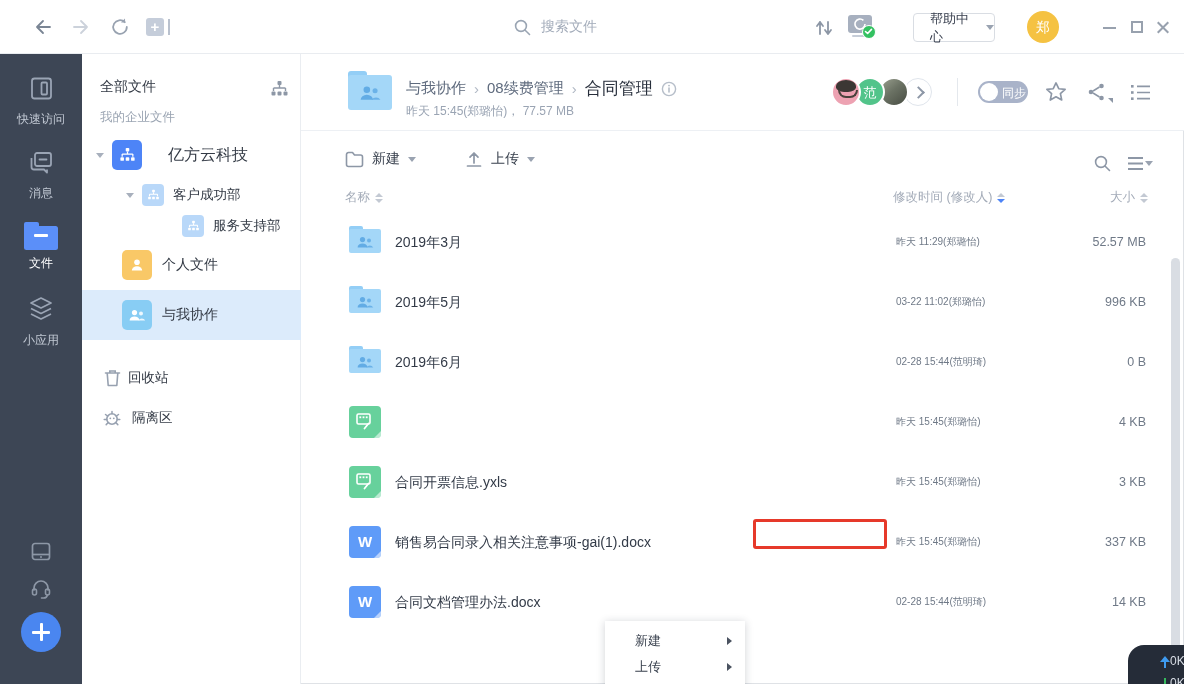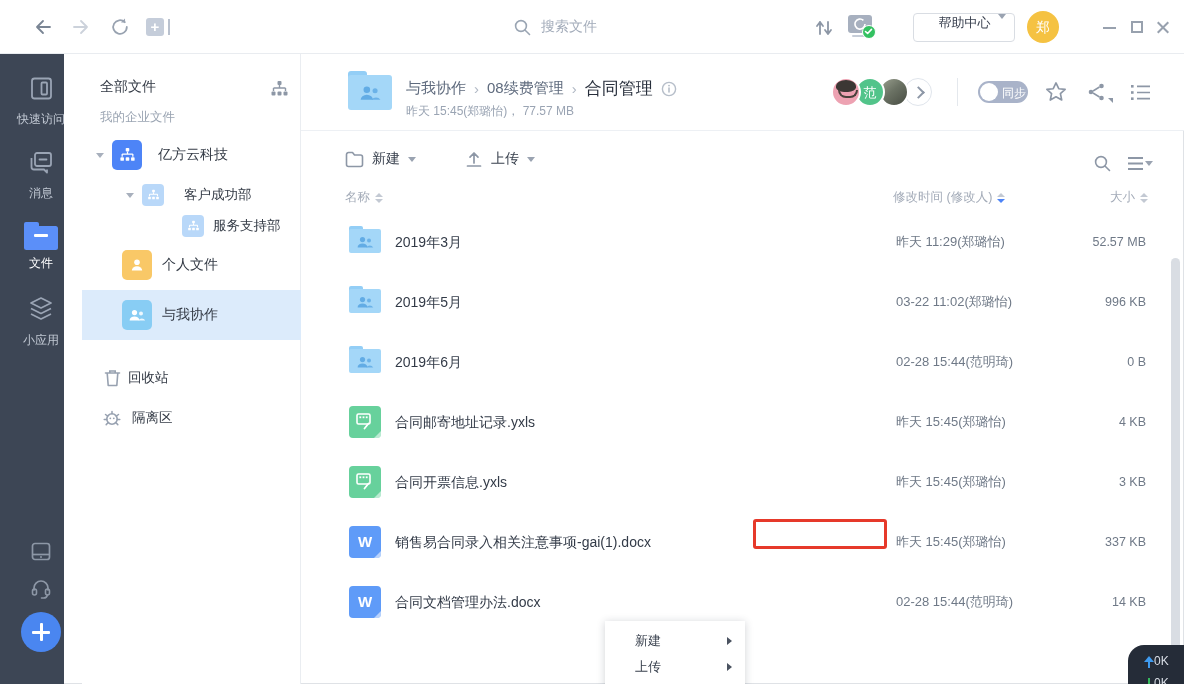--- a/index.html
+++ b/index.html
@@ -10,35 +10,35 @@
 
   
   .topbar { position:absolute; left:0; top:0; width:1184px; height:54px; background:#fff;
             border-bottom:1px solid #e9ecf0; z-index:6; }
   .tb-ic { position:absolute; top:17px; width:20px; height:20px; }
   .newtab { position:absolute; left:146px; top:18px; width:18px; height:18px; background:#c5cdda;
             border-radius:3px; color:#fff; font-size:15px; line-height:17px; text-align:center; font-weight:bold; }
   .caret-line { position:absolute; left:168px; top:19px; width:2px; height:16px; background:#b9c1ce; }
   .tb-search { position:absolute; left:514px; top:18px; display:flex; align-items:center; gap:10px; }
   .tb-search span { font-size:14px; color:#a3acba; }
-  .help-btn { position:absolute; left:913px; top:13px; width:102px; height:29px; border:1px solid #d9dde3;
-              border-radius:4px; display:flex; align-items:flex-start; justify-content:center; gap:7px; background:#fff;padding-left:16px; }
+  .help-btn { position:absolute; left:913px; top:13px; width:82px; height:29px; border:1px solid #d9dde3;
+              border-radius:4px; display:flex; align-items:center; justify-content:center; gap:7px; background:#fff;padding-left:16px; }
   .help-btn span { font-size:13px; color:#3a4150; }
   .tri-down { width:0; height:0; border-left:4px solid transparent; border-right:4px solid transparent;
               border-top:5px solid #9aa3b1; }
   .avatar-me { position:absolute; left:1027px; top:11px; width:32px; height:32px; border-radius:50%;
                background:#f5c242; color:#fff; font-size:14px; text-align:center; line-height:32px; }
   .win-min { position:absolute; left:1103px; top:27px; width:13px; height:2px; background:#98a1ae; }
   .win-max { position:absolute; left:1131px; top:21px; width:12px; height:12px; border:2px solid #98a1ae; }
   .win-close { position:absolute; left:1156px; top:20px; width:14px; height:14px; }
   .win-close:before, .win-close:after { content:""; position:absolute; left:6px; top:0; width:2px; height:15px; background:#98a1ae; }
   .win-close:before { transform:rotate(45deg); } .win-close:after { transform:rotate(-45deg); }
 
   
-  .rail { position:absolute; left:0; top:54px; width:64px; height:630px; background:#3d4655; z-index:4; }
+  .rail { position:absolute; left:0; top:54px; width:82px; height:630px; background:#3d4655; z-index:4; }
   .rail-item { position:absolute; left:0; width:82px; text-align:center; }
   .rail-item .lbl { display:block; margin-top:5px; font-size:12px; color:#c2c9d4; }
   .rail-item.active .lbl { color:#ffffff; }
   .plus-btn { position:absolute; left:21px; top:558px; width:40px; height:40px; border-radius:50%;
               background:#4a86f0; }
   .plus-btn:before { content:""; position:absolute; left:11px; top:19px; width:18px; height:3px; background:#fff; border-radius:1px; }
   .plus-btn:after  { content:""; position:absolute; left:18.5px; top:11px; width:3px; height:18px; background:#fff; border-radius:1px; }
 
   
   .tree { position:absolute; left:82px; top:54px; width:219px; height:630px; background:#fff;
@@ -81,21 +81,21 @@
 
   
   .thead { position:absolute; top:189px; font-size:12.5px; color:#a3abb8; display:flex; align-items:center; gap:5px; z-index:1;}
   .sortg { display:inline-flex; flex-direction:column; gap:2px; }
   .sortg .su { width:0;height:0;border-left:4px solid transparent;border-right:4px solid transparent;border-bottom:4px solid #c3c9d3; }
   .sortg .sd { width:0;height:0;border-left:4px solid transparent;border-right:4px solid transparent;border-top:4px solid #c3c9d3; }
   .sortg .sd.on { border-top-color:#4d84f7; }
   .frow { position:absolute; left:304px; width:883px; height:60px; z-index:1; }
   .frow .fic { position:absolute; left:45px; top:14px; }
   .frow .fname { position:absolute; left:91px; top:0; line-height:60px; font-size:14px; color:#333b48; }
-  .frow .fmod { position:absolute; left:592px; top:0; line-height:60px; font-size:13px; color:#6f7987; }
+  .frow .fmod { position:absolute; left:592px; top:0; line-height:60px; font-size:10px; color:#6f7987; }
   .frow .fsize { position:absolute; right:41px; top:0; line-height:60px; font-size:12.5px; color:#6f7987; }
 
   
   .ficon-folder { position:relative; width:32px; height:27px; }
   .ficon-folder .tab { position:absolute; left:0; top:0; width:14px; height:6px; background:#93cef6; border-radius:2px 2px 0 0; }
   .ficon-folder .body { position:absolute; left:0; top:3px; width:32px; height:24px; background:#a4d7f8; border-radius:2px; }
   .ficon-folder svg { position:absolute; left:6px; top:9px; }
   
   .ficon-file { position:relative; width:32px; height:32px; border-radius:4px; overflow:hidden; }
   .ficon-file.docx { background:#5f9bf8; }
@@ -116,21 +116,21 @@
                border-bottom:4px solid transparent; border-left:5px solid #4a5260; }
   .submenu { position:absolute; left:748px; top:470px; width:222px; height:181px; background:#fff;
              box-shadow:0 2px 10px rgba(40,50,70,.22); padding-top:7px; z-index:20; }
   .sub-item { height:23.8px; line-height:23.8px; padding-left:30px; font-size:13px; color:#39414e; white-space:nowrap; }
   .red-box { position:absolute; left:753px; top:519px; width:134px; height:30px; border:3px solid #e6392a;
              border-radius:3px; z-index:21; }
 
   
   .xfer { position:absolute; left:1128px; top:645px; width:110px; height:80px; background:#252c38;
           border-radius:16px 0 0 0; z-index:22; }
-  .xfer-row { position:absolute; left:16px; display:flex; align-items:flex-end; }
+  .xfer-row { position:absolute; left:32px; display:flex; align-items:flex-end; }
   .xfer-row .spd { font-size:12px; color:#d9dee6; }
   .arr-up { position:relative; width:10px; height:12px; }
   .arr-up:before { content:""; position:absolute; left:4px; top:3px; width:2px; height:9px; background:#3f9bf0; }
   .arr-up:after { content:""; position:absolute; left:0; top:0; width:0; height:0;
                   border-left:5px solid transparent; border-right:5px solid transparent; border-bottom:6px solid #3f9bf0; }
   .arr-dn { position:relative; width:10px; height:12px; }
   .arr-dn:before { content:""; position:absolute; left:4px; top:0; width:2px; height:9px; background:#35b95d; }
   .arr-dn:after { content:""; position:absolute; left:0; bottom:0; width:0; height:0;
                   border-left:5px solid transparent; border-right:5px solid transparent; border-top:6px solid #35b95d; }
 </style>
@@ -258,35 +258,35 @@
       <div class="caret-exp"></div>
       <div class="node-ic" style="width:30px;height:30px;background:#4d84f7">
         <svg width="17" height="16" viewBox="0 0 19 18" fill="none">
             <rect x="7.5" y="1" width="4" height="4" rx="1" fill="#fff"></rect>
             <path d="M9.5 5 v3 M3.5 8 h12 M3.5 8 v3 M15.5 8 v3" stroke="#fff" stroke-width="1.4"></path>
             <rect x="1.5" y="11.5" width="4" height="4" rx="1" fill="#fff"></rect>
             <rect x="7.5" y="11.5" width="4" height="4" rx="1" fill="#fff"></rect>
             <rect x="13.5" y="11.5" width="4" height="4" rx="1" fill="#fff"></rect>
           </svg>
       </div>
-      <span class="txt" style="margin-left:16px;font-size:14px">亿方云科技</span>
+      <span class="txt" style="margin-left:26px;font-size:16px">亿方云科技</span>
     </div>
 
     <div class="trow" style="left:44px;top:129px;height:24px">
       <div class="caret-exp"></div>
       <div class="node-ic" style="width:22px;height:22px;background:#b9d8f9;border-radius:4px">
         <svg width="13" height="12" viewBox="0 0 19 18" fill="none">
             <rect x="7.5" y="1" width="4" height="4" rx="1" fill="#fff"></rect>
             <path d="M9.5 5 v3 M3.5 8 h12 M3.5 8 v3 M15.5 8 v3" stroke="#fff" stroke-width="1.6"></path>
             <rect x="1.5" y="11.5" width="4" height="4" rx="1" fill="#fff"></rect>
             <rect x="7.5" y="11.5" width="4" height="4" rx="1" fill="#fff"></rect>
             <rect x="13.5" y="11.5" width="4" height="4" rx="1" fill="#fff"></rect>
           </svg>
       </div>
-      <span class="txt" style="margin-left:20px">客户成功部</span>
+      <span class="txt" style="margin-left:9px">客户成功部</span>
     </div>
 
     <div class="trow" style="left:100px;top:160px;height:24px">
       <div class="node-ic" style="width:22px;height:22px;background:#b9d8f9;border-radius:4px">
         <svg width="13" height="12" viewBox="0 0 19 18" fill="none">
             <rect x="7.5" y="1" width="4" height="4" rx="1" fill="#fff"></rect>
             <path d="M9.5 5 v3 M3.5 8 h12 M3.5 8 v3 M15.5 8 v3" stroke="#fff" stroke-width="1.6"></path>
             <rect x="1.5" y="11.5" width="4" height="4" rx="1" fill="#fff"></rect>
             <rect x="7.5" y="11.5" width="4" height="4" rx="1" fill="#fff"></rect>
             <rect x="13.5" y="11.5" width="4" height="4" rx="1" fill="#fff"></rect>
@@ -491,21 +491,20 @@
     <div class="fic ficon-file yxls">
       <svg style="position:absolute;left:7px;top:7px" width="18" height="18" viewBox="0 0 18 18" fill="none">
           <rect x="1" y="1" width="13" height="10" rx="1.5" stroke="#fff" stroke-width="1.6"></rect>
           <rect x="3.4" y="3.4" width="1.8" height="1.8" fill="#fff"></rect>
           <rect x="6.6" y="3.4" width="1.8" height="1.8" fill="#fff"></rect>
           <rect x="9.8" y="3.4" width="1.8" height="1.8" fill="#fff"></rect>
           <path d="M12.5 10.5 L8.5 15.5" stroke="#fff" stroke-width="1.8" stroke-linecap="round"></path>
         </svg>
       <div class="fold"></div>
       </div>
-    <span class="fname">合同邮寄地址记录.yxls</span>
     <span class="fmod">昨天 15:45(郑璐怡)</span>
     <span class="fsize">4 KB</span>
   </div>
   <div class="frow" style="top:452px">
     <div class="fic ficon-file yxls">
       <svg style="position:absolute;left:7px;top:7px" width="18" height="18" viewBox="0 0 18 18" fill="none">
           <rect x="1" y="1" width="13" height="10" rx="1.5" stroke="#fff" stroke-width="1.6"></rect>
           <rect x="3.4" y="3.4" width="1.8" height="1.8" fill="#fff"></rect>
           <rect x="6.6" y="3.4" width="1.8" height="1.8" fill="#fff"></rect>
           <rect x="9.8" y="3.4" width="1.8" height="1.8" fill="#fff"></rect>

